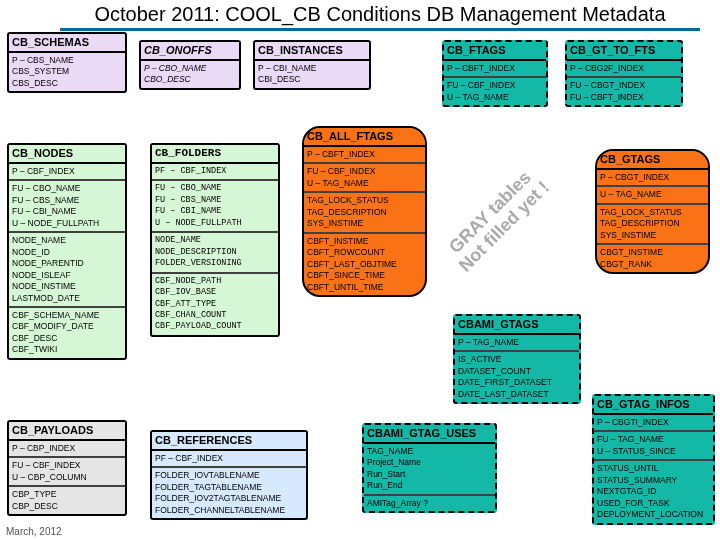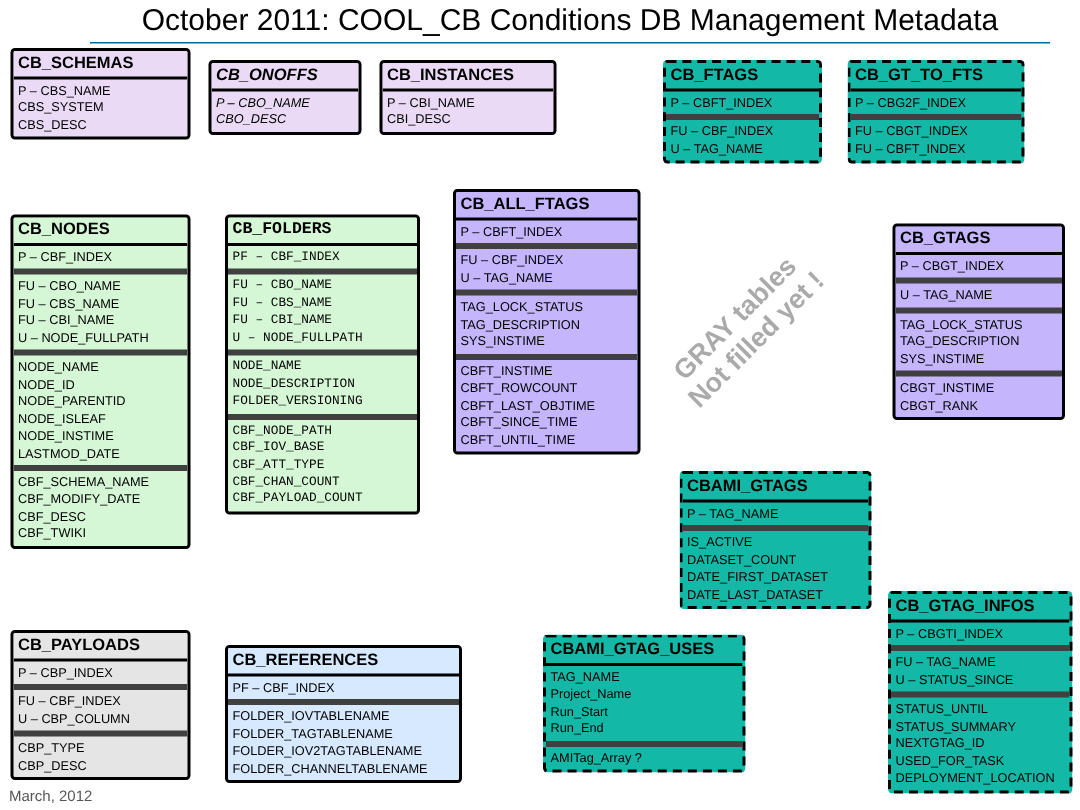--- a/index.html
+++ b/index.html
@@ -10,58 +10,58 @@
     position: relative;
     background: #fff;
     overflow: hidden;
   }
   .title {
     position: absolute;
     left: 60px;
     top: 3px;
     font-size: 20px;
     color: #000;
-    border-bottom: 1px solid #0369a1;
+    border-bottom: 3px solid #0369a1;
     padding-bottom: 2px;
     width: 640px;
     text-align: center;
   }
   .box {
     position: absolute;
     border: 2px solid #000;
     border-radius: 3px;
     font-size: 8.5px;
     line-height: 1.35;
     overflow: hidden;
   }
   .hdr {
     font-size: 11px;
     font-weight: bold;
     border-bottom: 2px solid #000;
     padding: 1px 3px;
     background: inherit;
   }
   .sect {
-    border-bottom: 4px solid #404040;
+    border-bottom: 2px solid #404040;
     padding: 2px 3px;
   }
   .sect:last-child { border-bottom: none; }
   .line { white-space: nowrap; }
   .footer-date {
     position: absolute;
     left: 6px;
     bottom: 3px;
     font-size: 10px;
     color: #555;
   }
   
   .lav  { background: #ebdaf5; }   
   .grn  { background: #d5f7d5; }   
   .blu  { background: #d6e9ff; }   
-  .pnk  { background: #c4b5fd; }   
+  .pnk  { background: #f97316; border-radius: 18px; }   
   .ylw  { background: #e5e5e5; }   
   .wht  { background: #14b8a6; }
   .dashed { border-style: dashed; border-width: 2px; }
   
   .wm {
     position: absolute;
     left: 438px;
     top: 200px;
     font-size: 18px;
     font-weight: bold;

